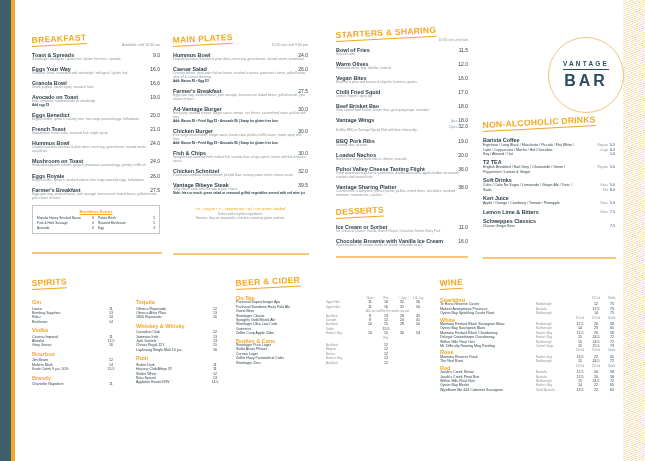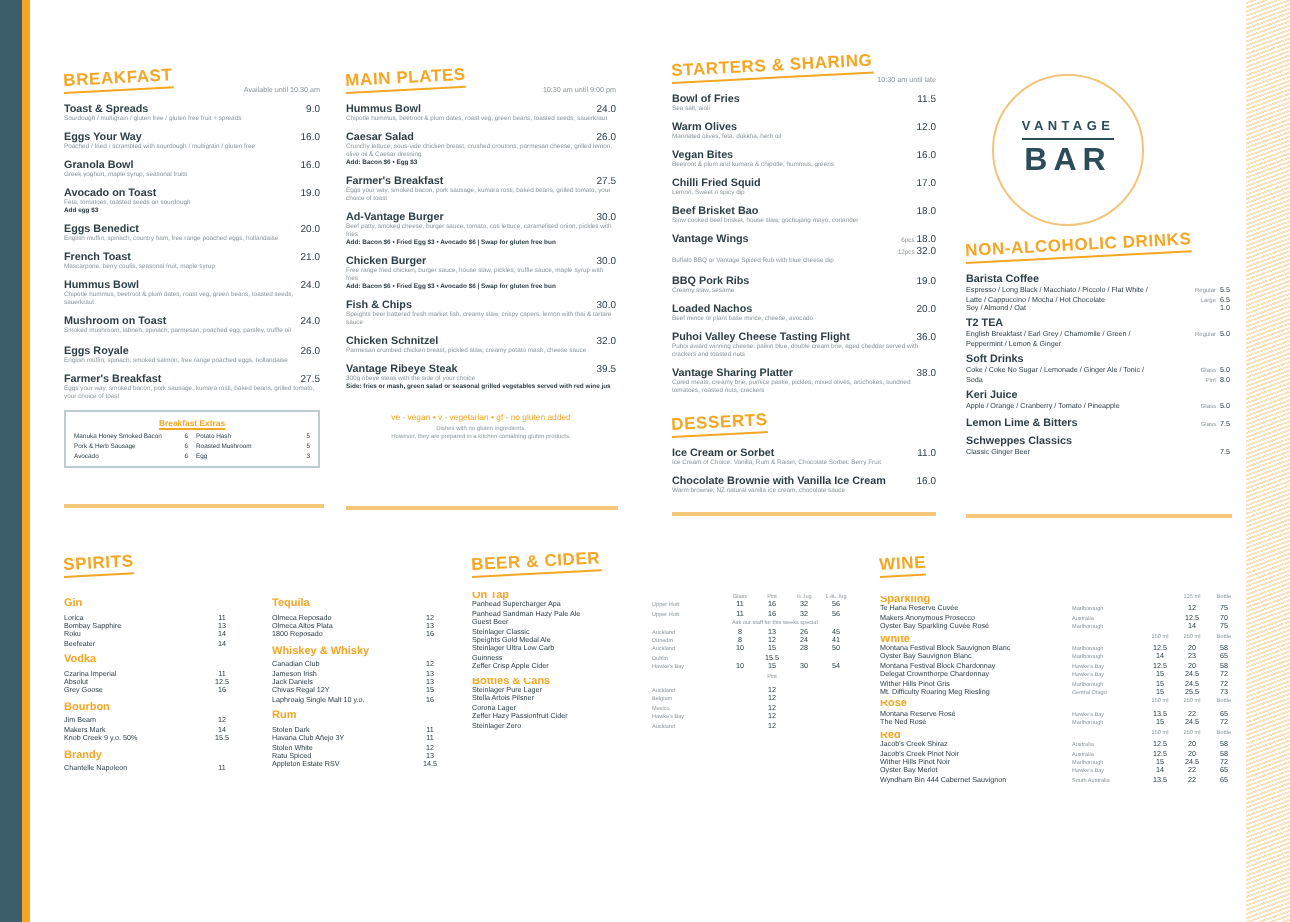--- a/index.html
+++ b/index.html
@@ -38,21 +38,21 @@
   .extras-box { border: 0.8px solid #c0cbcf; padding: 3px 4px 3px 4px; margin-top: 2px; }
   .extras-title { text-align: center; color: #f5a623; font-size: 4.2px; font-weight: bold; text-decoration: underline; margin-bottom: 2px; }
   .extras-grid { display: grid; grid-template-columns: 1fr 8px 1fr 8px; column-gap: 4px; row-gap: 1px; font-size: 3.2px; color: #2c3e46; }
   .extras-grid .v { text-align: right; }
 
   .diet-legend { text-align: center; margin-top: 10px; font-size: 4.2px; color: #f5a623; }
   .diet-note { text-align: center; font-size: 3px; color: #8a9499; line-height: 3.8px; margin-top: 2px; }
 
   .divider { position: absolute; height: 1.8px; background: #f5c77a; }
 
-  .logo { position: absolute; left: 496px; top: 37px; width: 76px; height: 76px; border: 0.8px solid #f0c57a; border-radius: 50%; display: flex; flex-direction: column; align-items: center; justify-content: center; }
+  .logo { position: absolute; left: 548px; top: 37px; width: 76px; height: 76px; border: 0.8px solid #f0c57a; border-radius: 50%; display: flex; flex-direction: column; align-items: center; justify-content: center; }
   .logo-top { font-size: 6.5px; letter-spacing: 2.2px; font-weight: bold; color: #2c4c58; border-bottom: 0.9px solid #2c4c58; padding-bottom: 2px; margin-bottom: 2px; }
   .logo-bar { font-size: 16px; letter-spacing: 3px; font-weight: bold; color: #2c4c58; }
 
   .na-group { margin-bottom: 4px; }
   .na-head { font-size: 5.4px; font-weight: 600; color: #2c3e46; margin-bottom: 1px; }
   .na-row { display: flex; justify-content: space-between; font-size: 3.6px; color: #2c3e46; line-height: 4.3px; }
   .na-row .desc { width: 95px; }
   .na-prices { text-align: right; white-space: nowrap; }
   .na-prices span.lbl { color: #8a9499; font-size: 3px; margin-right: 2px; }
 

